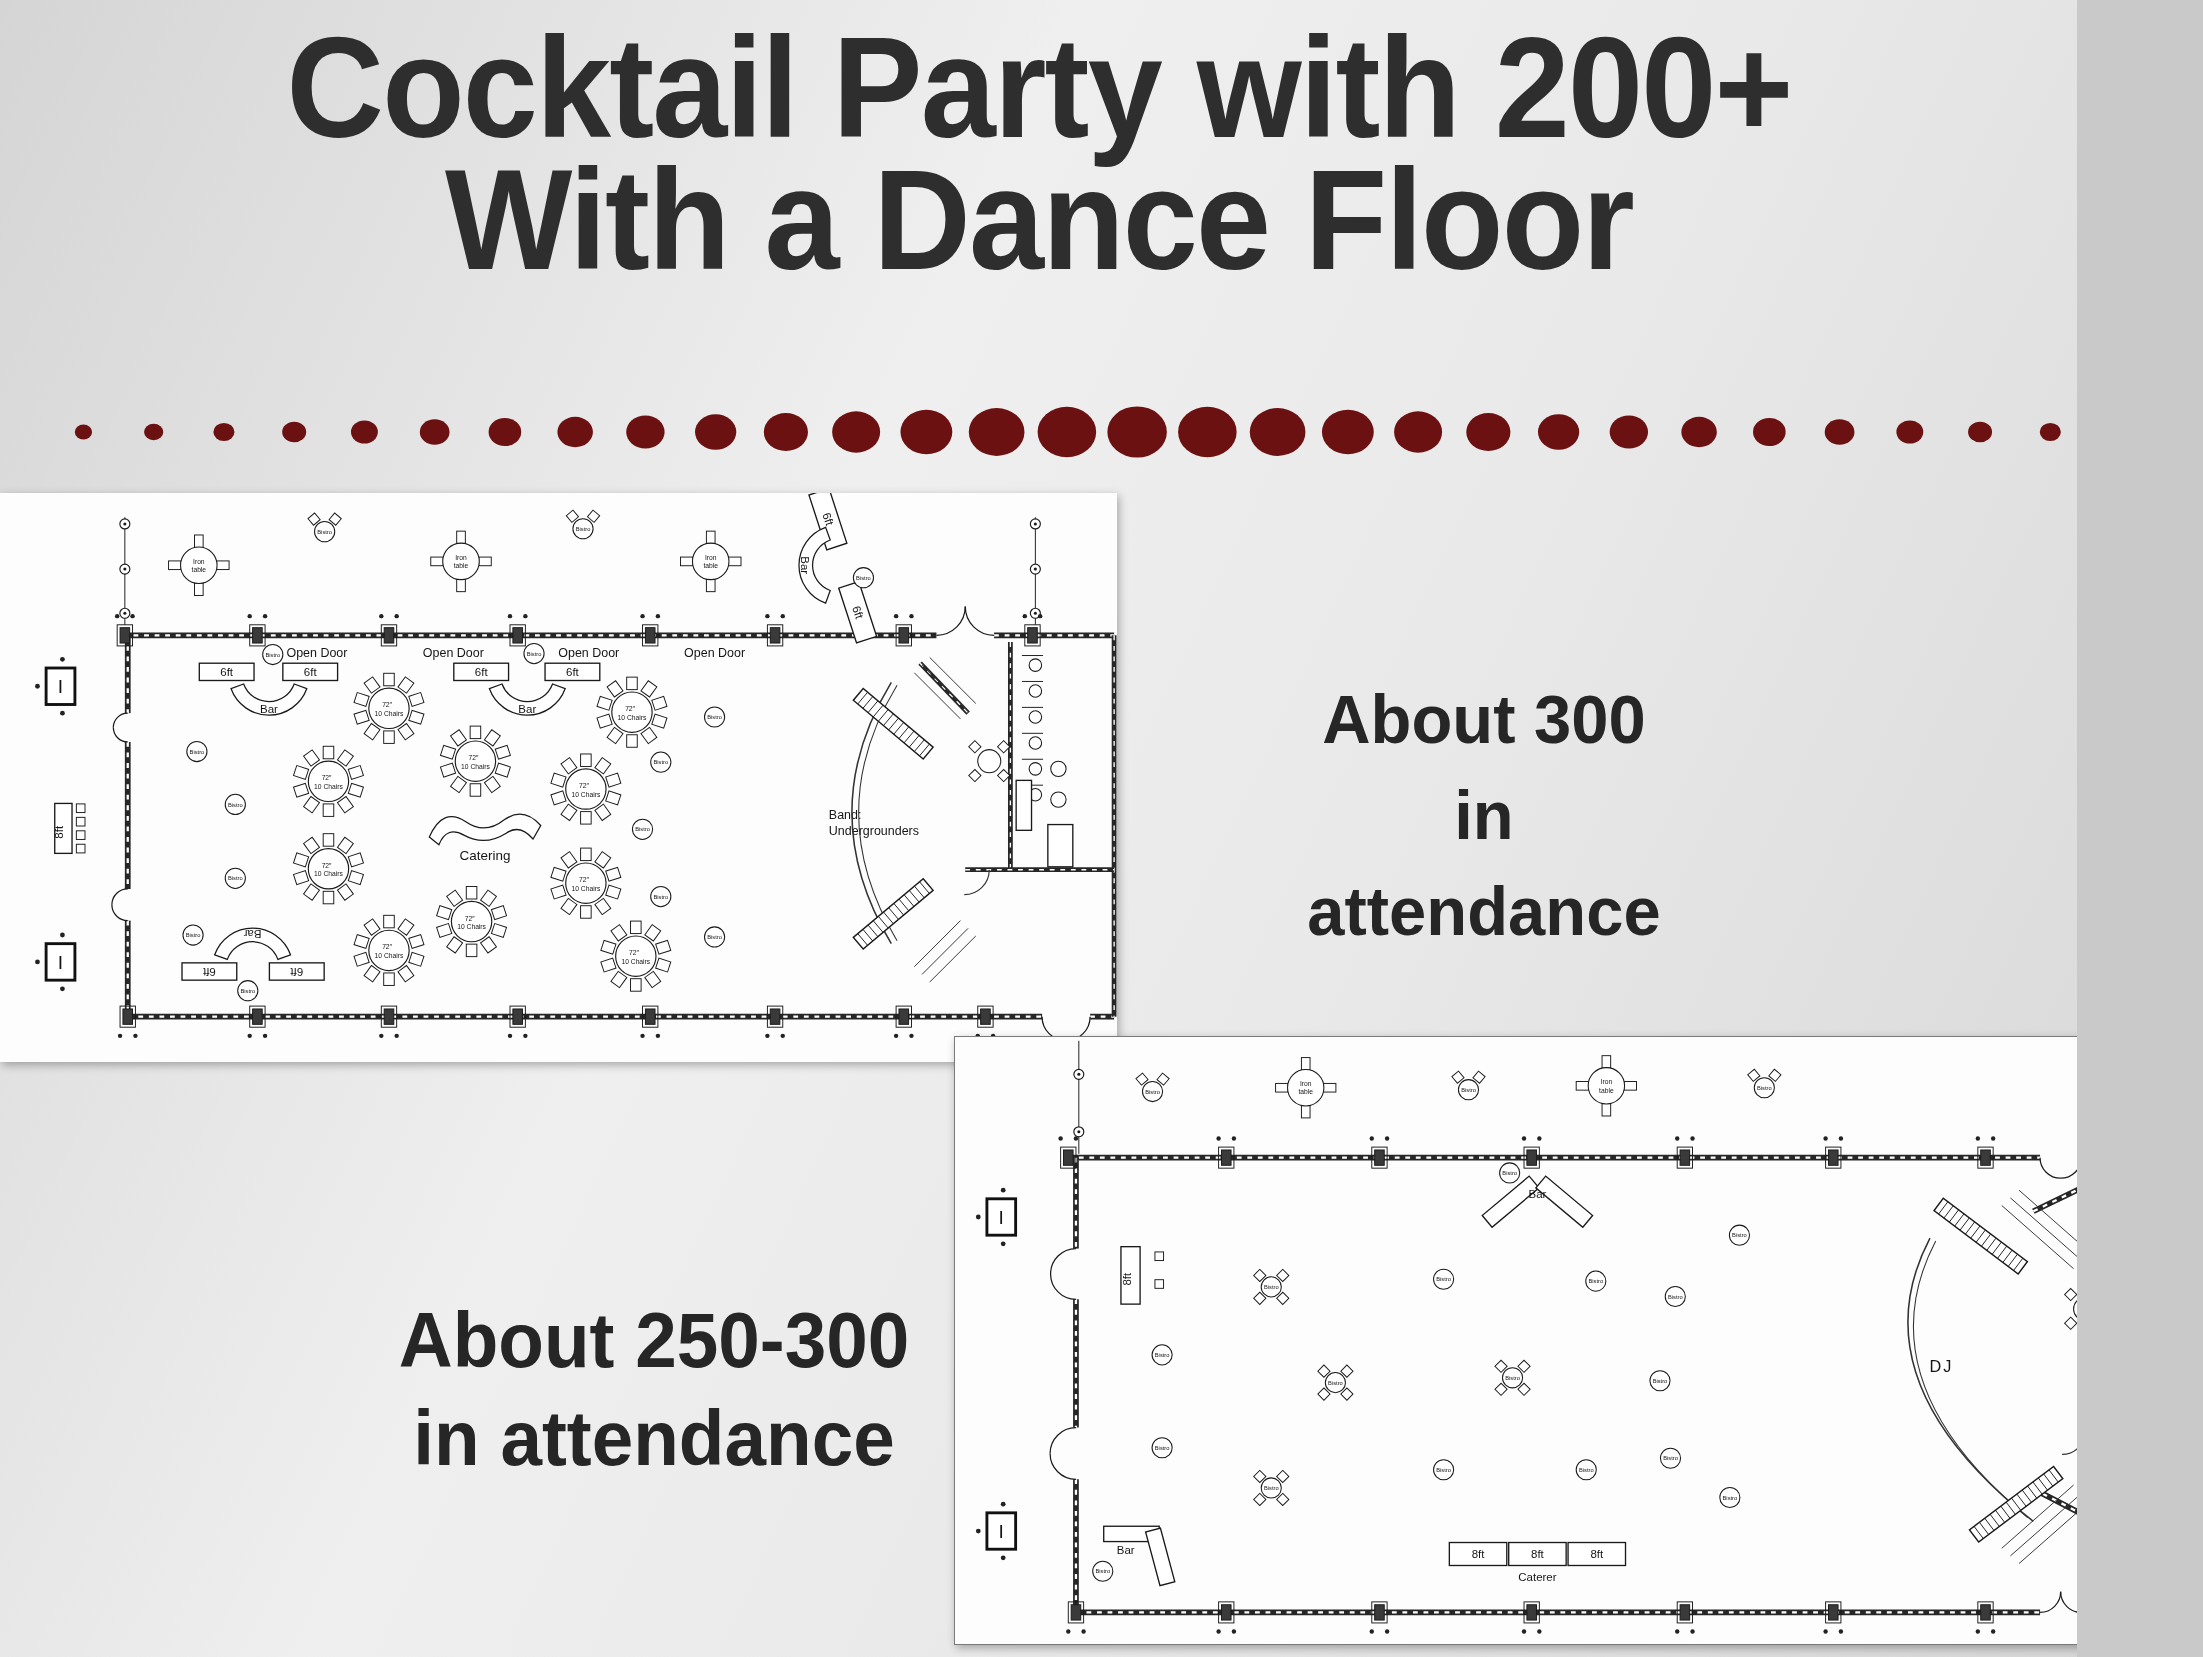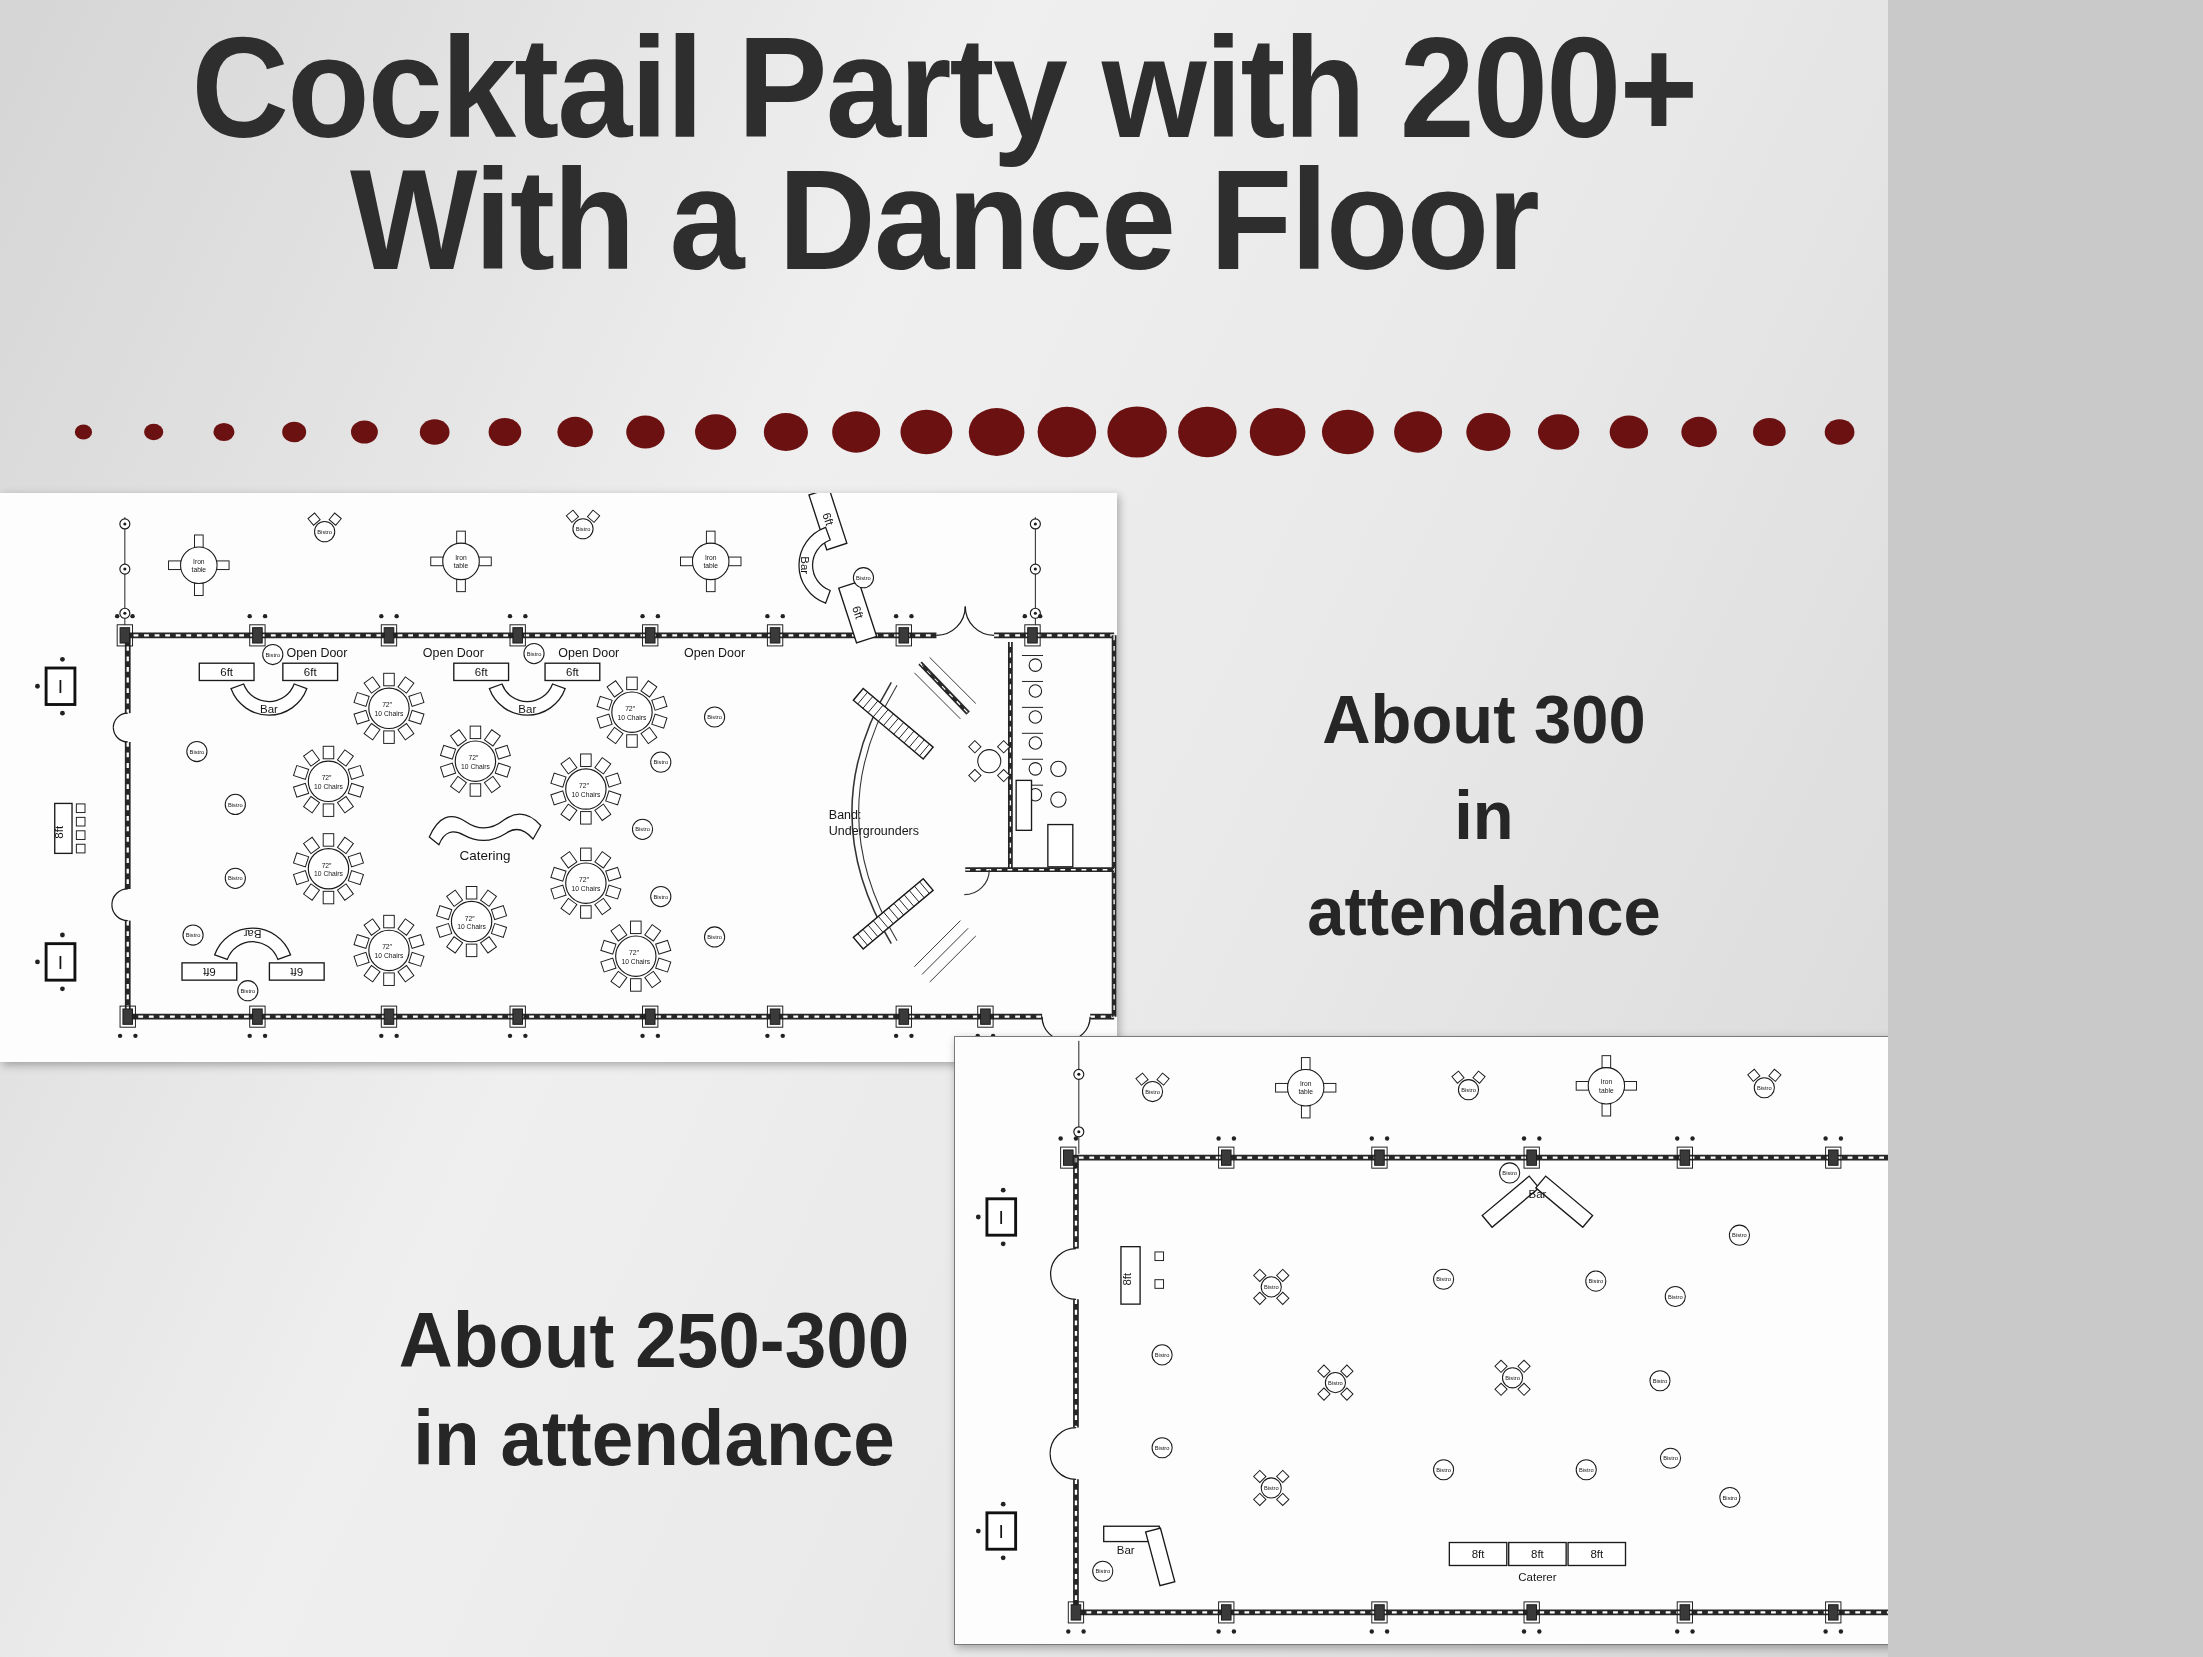--- a/index.html
+++ b/index.html
@@ -1,16 +1,16 @@
 <!DOCTYPE html>
 <html><head>
 <meta charset="utf-8">
 <style>
   html,body{margin:0;padding:0;background:#c9c9c9;}
-  .slide{position:relative;width:1888px;height:1657px;overflow:hidden;
+  .slide{position:relative;width:2077px;height:1657px;overflow:hidden;
     font-family:"Liberation Sans",sans-serif;
     background:linear-gradient(115deg,#d5d5d5 0%,#efefef 38%,#e9e9e9 62%,#d7d7d7 100%);}
   .title{position:absolute;left:50%;white-space:nowrap;font-weight:bold;color:#2e2e2e;
     font-size:142px;letter-spacing:-1.9px;transform:translateX(-50%) scaleX(.95);}
   #title-line1{top:5.8px;}
   #title-line2{top:138px;}
   .caption{position:absolute;font-weight:bold;color:#262626;text-align:center;
     white-space:nowrap;transform:translateX(-50%) scaleX(.97);}
   #caption-right{left:1484px;top:672px;font-size:69px;line-height:96px;}
   #caption-left{left:654px;top:1291px;font-size:77px;line-height:98px;}

